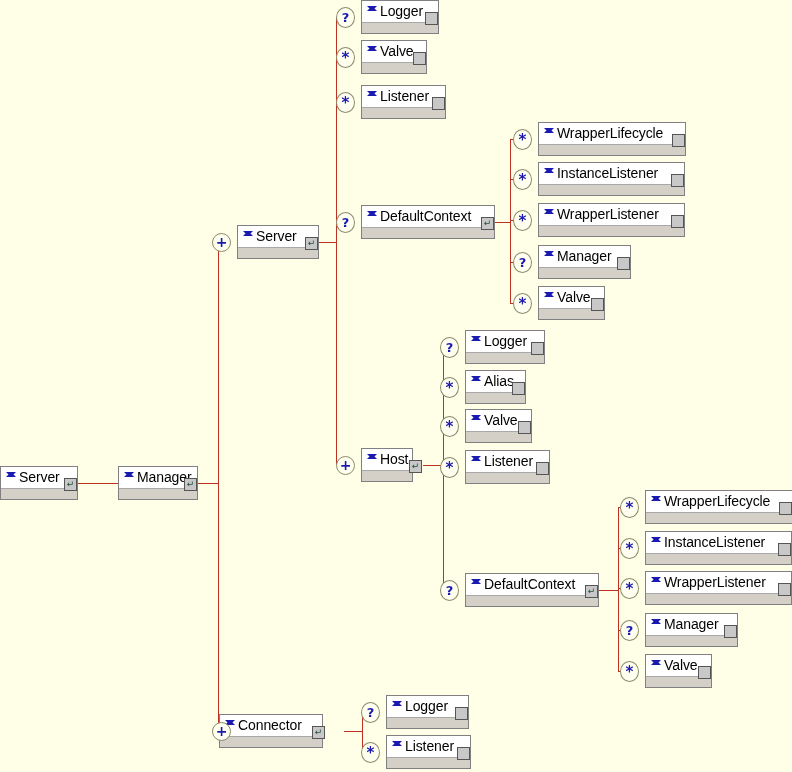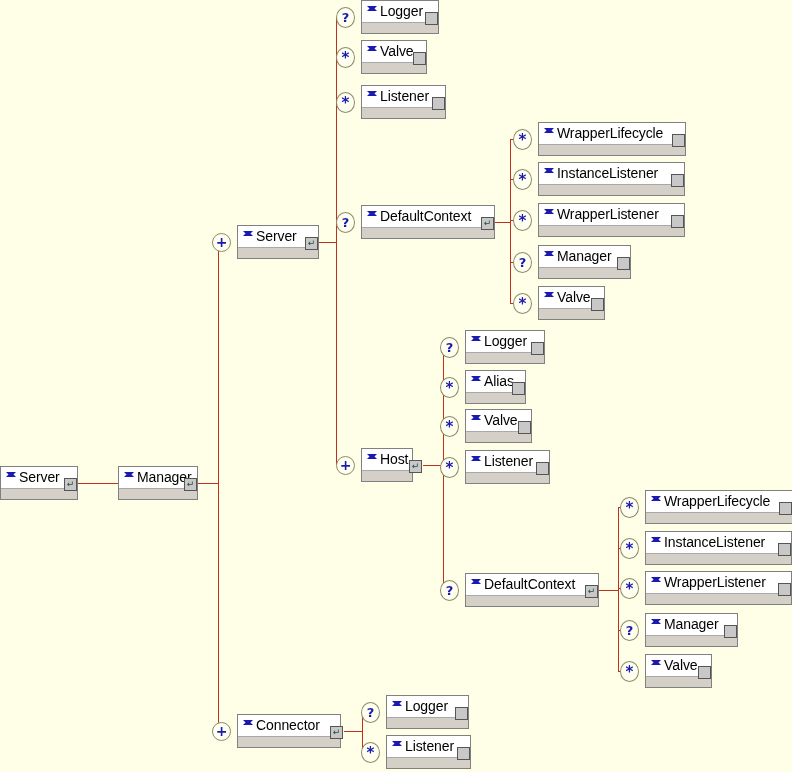--- a/index.html
+++ b/index.html
@@ -377,21 +377,21 @@
       <div class="occ" style="left: 620px; top: 620px;">?</div>
       <div class="node" style="left: 645px; top: 654px; width: 67px;">
         <div class="top">
           <span class="diamond"></span>
           <span class="label">Valve</span>
         </div>
         <div class="bot"></div>
         <div class="marker attr" style="left: 52px; top: 11px;"></div>
       </div>
       <div class="occ star" style="left: 620px; top: 661px;">*</div>
-      <div class="node" style="left: 237px; top: 714px; width: 104px;">
+      <div class="node" style="left: 219px; top: 714px; width: 104px;">
         <div class="top">
           <span class="diamond"></span>
           <span class="label">Connector</span>
         </div>
         <div class="bot"></div>
         <div class="marker seq" style="left: 92px; top: 11px;">↵</div>
       </div>
       <div class="plus" style="left: 212px; top: 722px;">+</div>
       <div class="node" style="left: 386px; top: 695px; width: 83px;">
         <div class="top">

